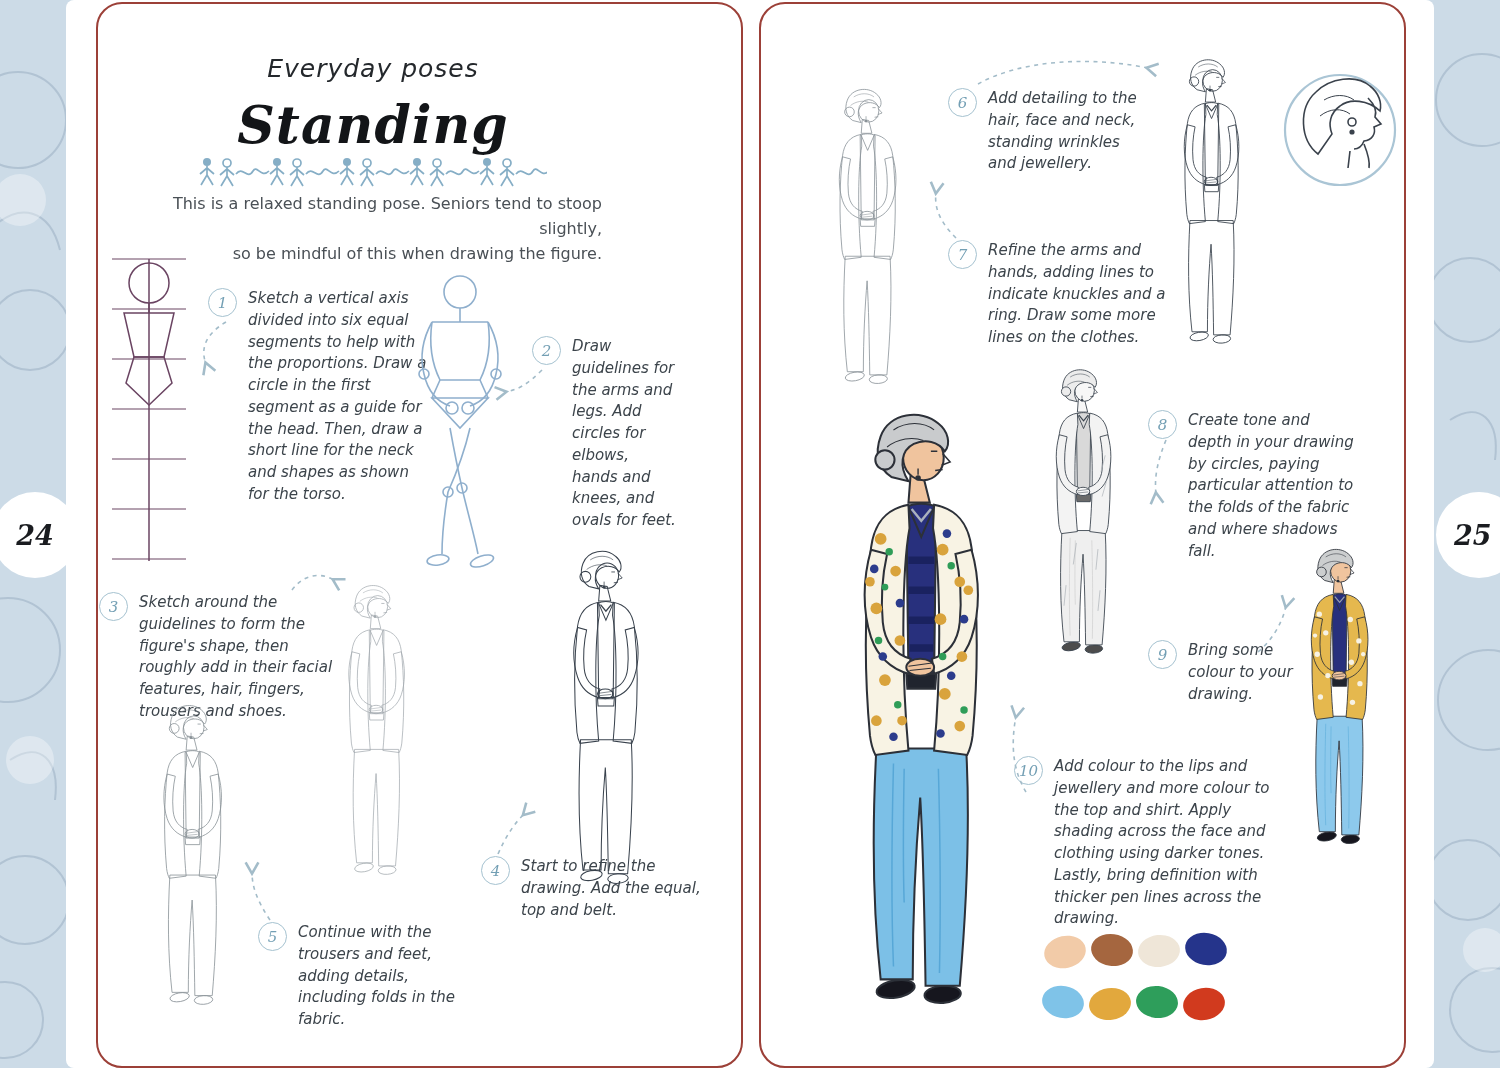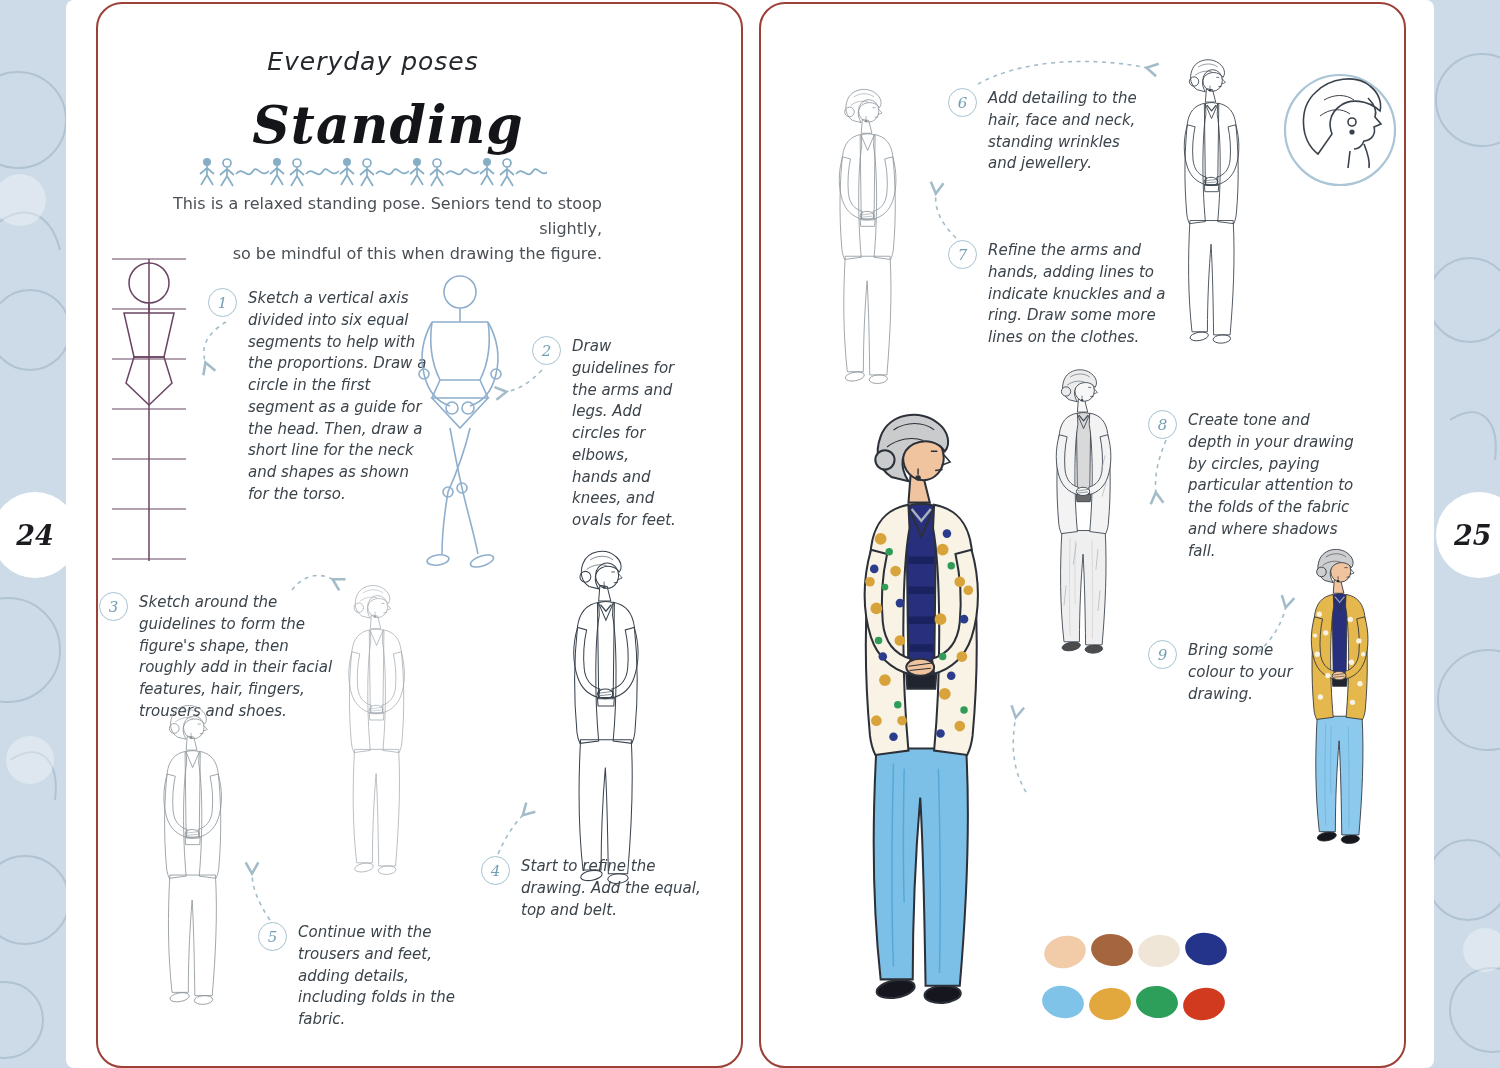--- a/index.html
+++ b/index.html
@@ -10,22 +10,22 @@
   #sheet{left:66px;top:0;width:1368px;height:1068px;background:#ffffff;border-radius:8px;}
   .frame{border:2px solid #9c4038;border-radius:26px;background:transparent;}
   #frameL{left:96px;top:2px;width:643px;height:1062px;}
   #frameR{left:759px;top:2px;width:643px;height:1062px;}
   
   .pagenum{width:86px;height:86px;background:#fff;border-radius:50%;display:flex;align-items:center;justify-content:center;
            font:italic 700 27px "DejaVu Serif",serif;color:#1a1c20;}
   #pnL{left:-8px;top:492px;}
   #pnR{left:1436px;top:492px;justify-content:flex-start;padding-left:18px;box-sizing:border-box;}
   
-  .cat{left:173px;top:47px;width:400px;text-align:center;font:italic 25px "DejaVu Sans",sans-serif;color:#24282c;letter-spacing:1px;}
-  .big{left:188px;top:94px;width:400px;text-align:center;font:italic 900 52px "DejaVu Serif",serif;color:#131518;letter-spacing:1px;}
+  .cat{left:173px;top:54px;width:400px;text-align:center;font:italic 25px "DejaVu Sans",sans-serif;color:#24282c;letter-spacing:1px;}
+  .big{left:173px;top:94px;width:400px;text-align:center;font:italic 900 52px "DejaVu Serif",serif;color:#131518;letter-spacing:1px;}
   .intro{left:142px;top:192px;width:460px;text-align:right;font:16px/1.55 "DejaVu Sans",sans-serif;color:#4a5056;}
   
   .step{position:absolute;display:flex;gap:11px;align-items:flex-start;}
   .badge{width:27px;height:27px;border:1.4px solid #a5c2d0;border-radius:50%;background:#fff;color:#739fb4;
          font:italic 15px "DejaVu Serif",serif;display:flex;align-items:center;justify-content:center;flex:0 0 auto;}
   .stext{font:italic 15px/1.45 "DejaVu Sans",sans-serif;color:#3c444b;}
   svg{display:block;}
 </style>
 </head>
 <body>
@@ -274,20 +274,24 @@
   <div class="step" style="left:1148px;top:410px">
     <div class="badge">8</div>
     <div class="stext" style="width:168px">Create tone and depth in your drawing by circles, paying particular attention to the folds of the fabric and where shadows fall.</div>
   </div>
 
   <div class="step" style="left:1148px;top:640px">
     <div class="badge">9</div>
     <div class="stext" style="width:118px">Bring some colour to your drawing.</div>
   </div>
 
+  <div class="step" style="left:1014px;top:756px">
+    <div class="badge">10</div>
+    <div class="stext" style="width:232px">Add colour to the lips and jewellery and more colour to the top and shirt. Apply shading across the face and clothing using darker tones. Lastly, bring definition with thicker pen lines across the drawing.</div>
+  </div>
 
   <svg class="abs fig-sketch2" width="107" height="310" style="left:812px;top:82px">
       <use href="#figW"></use>
     </svg>
   <svg class="abs fig-line" width="103" height="300" style="left:1158px;top:52px">
       <use href="#figW"></use>
     </svg>
   <svg class="abs fig-shaded" width="103" height="300" style="left:1030px;top:362px">
       <use href="#figW"></use>
     </svg>

